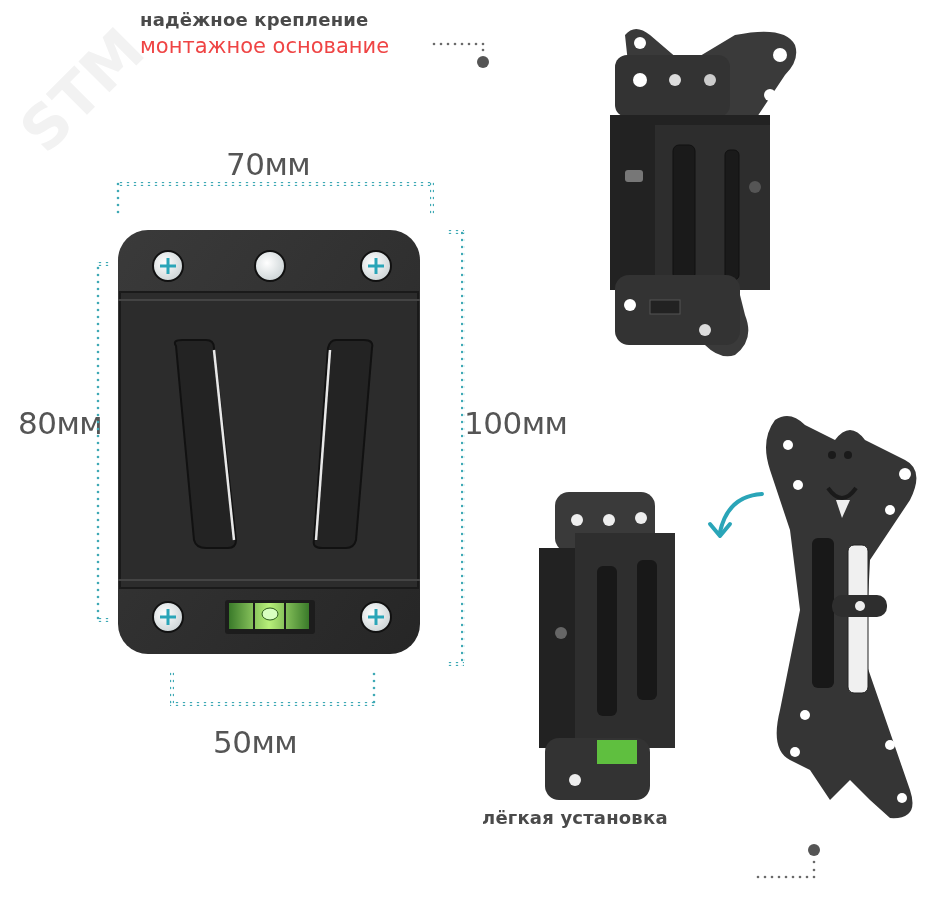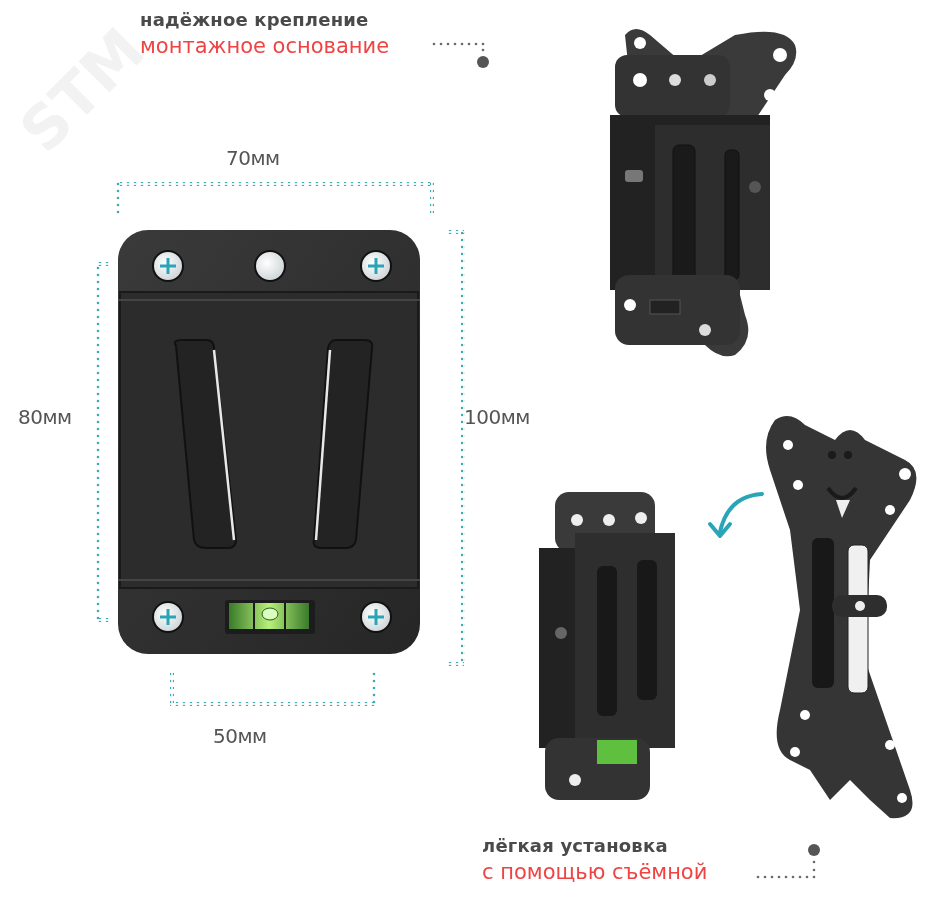--- a/index.html
+++ b/index.html
@@ -1,20 +1,20 @@
 <!DOCTYPE html>
 <html><head>
 <meta charset="utf-8">
 <style>
   html,body{margin:0;padding:0;background:#fff;}
   body{width:936px;height:912px;position:relative;overflow:hidden;font-family:"DejaVu Sans","Liberation Sans",sans-serif;}
   .abs{position:absolute;}
   .title{font-weight:bold;color:#4a4a4a;font-size:18px;letter-spacing:0.2px;line-height:27px;}
   .sub{color:#ef4444;font-size:21px;line-height:27px;font-weight:normal;}
-  .dim{color:#555;font-size:20px;font-family:"DejaVu Sans","Liberation Sans",sans-serif;font-weight:normal;letter-spacing:-0.5px;}
+  .dim{color:#555;font-size:31px;font-family:"DejaVu Sans","Liberation Sans",sans-serif;font-weight:normal;letter-spacing:-0.5px;}
   .watermark{color:#f2f2f2;font-size:60px;font-weight:bold;transform:rotate(-45deg);}
 </style>
 </head>
 <body>
 
 <div class="abs watermark" style="left:10px;top:55px;">STM</div>
 
 <div class="abs" style="left:140px;top:6px;">
   <div class="title">надёжное крепление</div>
   <div class="sub">монтажное основание</div>
@@ -175,23 +175,22 @@
   <rect x="52" y="128" width="22" height="150" rx="6" fill="#181818"></rect>
   <rect x="88" y="135" width="20" height="148" rx="6" fill="#f0f0f0" stroke="#222"></rect>
   <rect x="72" y="185" width="55" height="22" rx="10" fill="#2e2e2e"></rect>
   <circle cx="100" cy="196" r="5" fill="#eee"></circle>
   <circle cx="45" cy="305" r="5" fill="#fff"></circle>
   <circle cx="130" cy="335" r="5" fill="#fff"></circle>
   <circle cx="35" cy="342" r="5" fill="#fff"></circle>
   <circle cx="142" cy="388" r="5" fill="#fff"></circle>
 </svg>
 
-<div class="abs" style="left:482px;top:832px;">
+<div class="abs" style="left:482px;top:804px;">
   <div class="title">лёгкая установка</div>
-  <div class="sub">с помощью съёмной</div>
 </div>
 
 <svg class="abs" style="left:752px;top:840px;" width="80" height="45" viewBox="0 0 80 45">
   <g fill="#6a6a6a">
     <circle cx="62" cy="10" r="6" fill="#555"></circle>
     <circle cx="62" cy="22" r="1.3"></circle>
       <circle cx="62" cy="30" r="1.3"></circle>
     <circle cx="6" cy="37" r="1.3"></circle>
       <circle cx="13" cy="37" r="1.3"></circle>
       <circle cx="20" cy="37" r="1.3"></circle>

